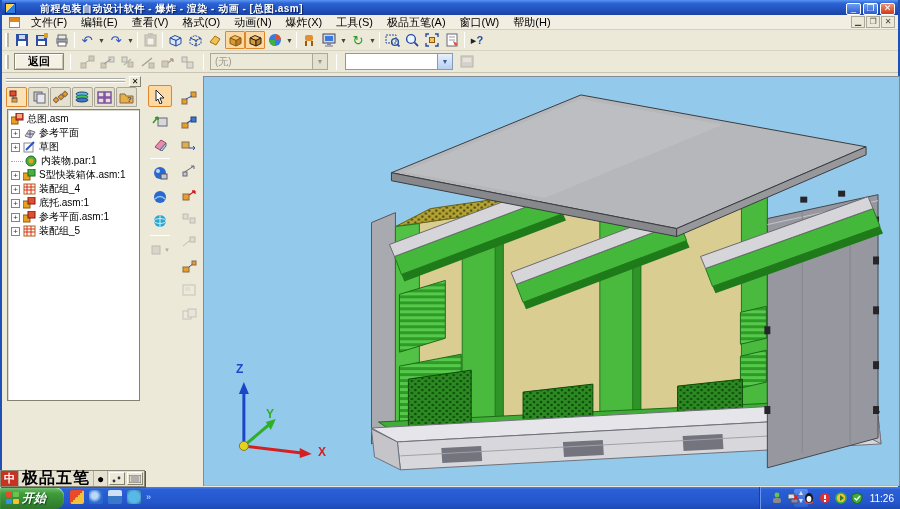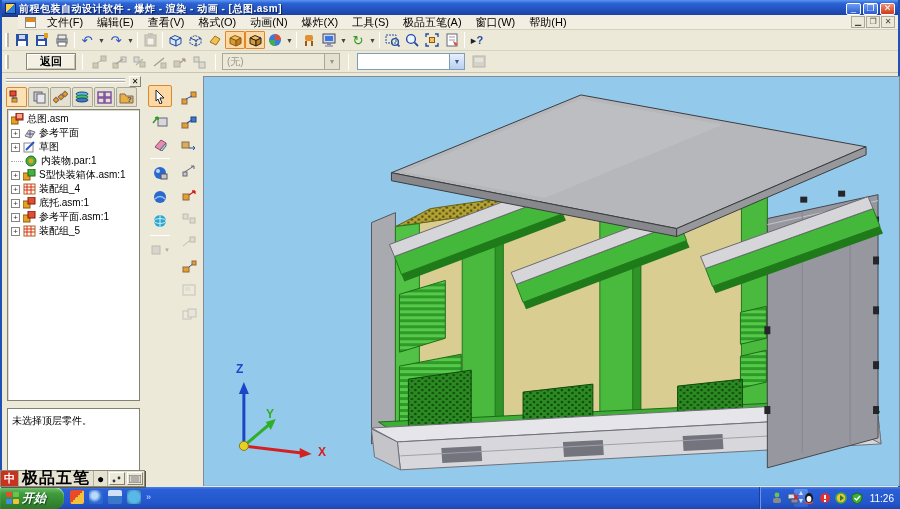--- a/index.html
+++ b/index.html
@@ -5,52 +5,52 @@
   * { margin:0; padding:0; box-sizing:border-box; }
   html,body { width:900px; height:509px; overflow:hidden; }
   body { font-family:"Liberation Sans","DejaVu Sans",sans-serif; font-size:11px; }
   .desktop { position:absolute; inset:0; width:900px; height:509px; background:#3a6ea5; }
 
   
   .app { position:absolute; left:0; top:0; width:900px; height:487px; background:#ece9d8;
          border-left:2px solid #1e50b5; border-right:2px solid #1e50b5; }
   .titlebar { position:absolute; left:0; top:0; right:0; height:17px;
       background:linear-gradient(180deg,#5a96f2 0%,#2b63d6 20%,#1c46ad 80%,#16398f 100%);
-      display:flex; align-items:center; padding:0 2px; color:#fff; }
+      display:flex; align-items:center; padding:0 2px; color:#fff;gap:21px; }
   .app-icon { width:11px; height:11px; margin:0 3px 0 1px;
       background:linear-gradient(135deg,#ffd24a 0 45%,#2a7de0 45% 100%); border:1px solid #0c2a66; }
   .title-text { font-size:10px; font-weight:bold; letter-spacing:.5px; white-space:nowrap; overflow:hidden;
       text-shadow:1px 1px 1px #0a1f55; flex:1; }
   .winbtns { display:flex; gap:2px; margin-right:1px; }
   .wbtn { width:15px; height:12px; border:1px solid #fff; border-radius:2px; color:#fff;
       font-size:9px; line-height:9px; text-align:center;
       background:linear-gradient(180deg,#6f9df0,#2a5cd0); }
   .wbtn.close { background:linear-gradient(180deg,#ee8f75,#cc3b18); }
 
   .menubar { position:absolute; left:0; top:15px; right:0; height:15px; background:#f2efe2;
-      border-bottom:1px solid #d4d0bf; display:flex; align-items:center; padding-left:6px;margin-left:16px; }
+      border-bottom:1px solid #d4d0bf; display:flex; align-items:center; padding-left:6px; }
   .mdi-icon { width:11px; height:11px; margin:0 4px 0 1px; background:#fff; border:1px solid #888;
       box-shadow:inset 0 4px 0 #e08820; }
   .menu-item { padding:1px 7px; color:#000; font-size:11px; }
   .mdibtns { margin-left:auto; display:flex; gap:1px; margin-right:3px; }
   .mbtn { width:14px; height:12px; border:1px solid #aca899; background:#ece9d8; color:#444;
       font-size:8px; line-height:10px; text-align:center; }
 
   .toolbar { position:absolute; left:0; right:0; background:#ece9d8; display:flex; align-items:center; }
   .tb1 { top:30px; height:21px; border-bottom:1px solid #d8d4c4; }
   .tb2 { top:51px; height:22px; border-bottom:1px solid #c9c5b5; }
   .grip { width:4px; height:14px; margin:0 3px; border-left:2px solid #fff; border-right:2px solid #b8b4a4; }
   .sep { width:1px; height:16px; background:#b8b4a4; border-right:1px solid #fff; margin:0 2px; }
   .tbbtn { width:20px; height:18px; display:flex; align-items:center; justify-content:center; }
   .tbbtn.pressed { background:#fcd9a4; border:1px solid #e0872b; border-radius:1px; }
   .tbbtn.dis { opacity:.45; filter:grayscale(.8); }
   .drop { width:9px; height:18px; display:flex; align-items:center; justify-content:center;
       font-size:7px; color:#444; }
   .glyph { font-size:13px; line-height:13px; }
-  .back-btn { margin-left:14px; width:50px; height:17px; font-size:11px; font-weight:bold; text-align:center;
+  .back-btn { margin-left:2px; width:50px; height:17px; font-size:11px; font-weight:bold; text-align:center;
       line-height:15px; background:#f4f1e4; border:1px solid #8a8775;
       box-shadow:inset 1px 1px 0 #fff, inset -1px -1px 0 #c6c2b2; }
   .combo { height:17px; border:1px solid #7f9db9; background:#fff; display:flex; align-items:center; }
   .combo.dis { background:#ece9d8; color:#9a978a; border-color:#aca899; }
   .combo .cval { flex:1; padding:0 4px; font-size:10px; }
   .combo .carr { width:15px; height:100%; background:linear-gradient(180deg,#e8f0fc,#b8cff0);
       border-left:1px solid #7f9db9; font-size:7px; color:#3a5a90; text-align:center; line-height:15px; }
   .combo.dis .carr { background:#e4e1d0; color:#9a978a; border-left-color:#aca899; }
 
   
@@ -486,23 +486,20 @@
           <span class="texp">+</span>
           <span class="tico"><svg width="13" height="12">
                 <rect x="1" y="1" width="11" height="10" fill="#fff8e8" stroke="#b06020"></rect>
                 <path d="M1 4 h11 M1 7 h11 M4 1 v10 M8 1 v10" stroke="#d43020"></path>
               </svg></span>
           <span class="tlabel">装配组_5</span>
         </div>
       </div>
 
       <div class="splitter"></div>
-      <div class="msgbox">
-        <span>未选择顶层零件。</span>
-      </div>
     </div>
 
     <div class="vcol vcolA">
       <div class="vbtn pressed">
         <svg width="14" height="15">
             <polygon points="3,1 11,9 7,9 9,14 7,15 5,10 3,12" fill="#fff" stroke="#222"></polygon>
           </svg>
       </div>
       <div class="vbtn">
         <svg width="16" height="14">

